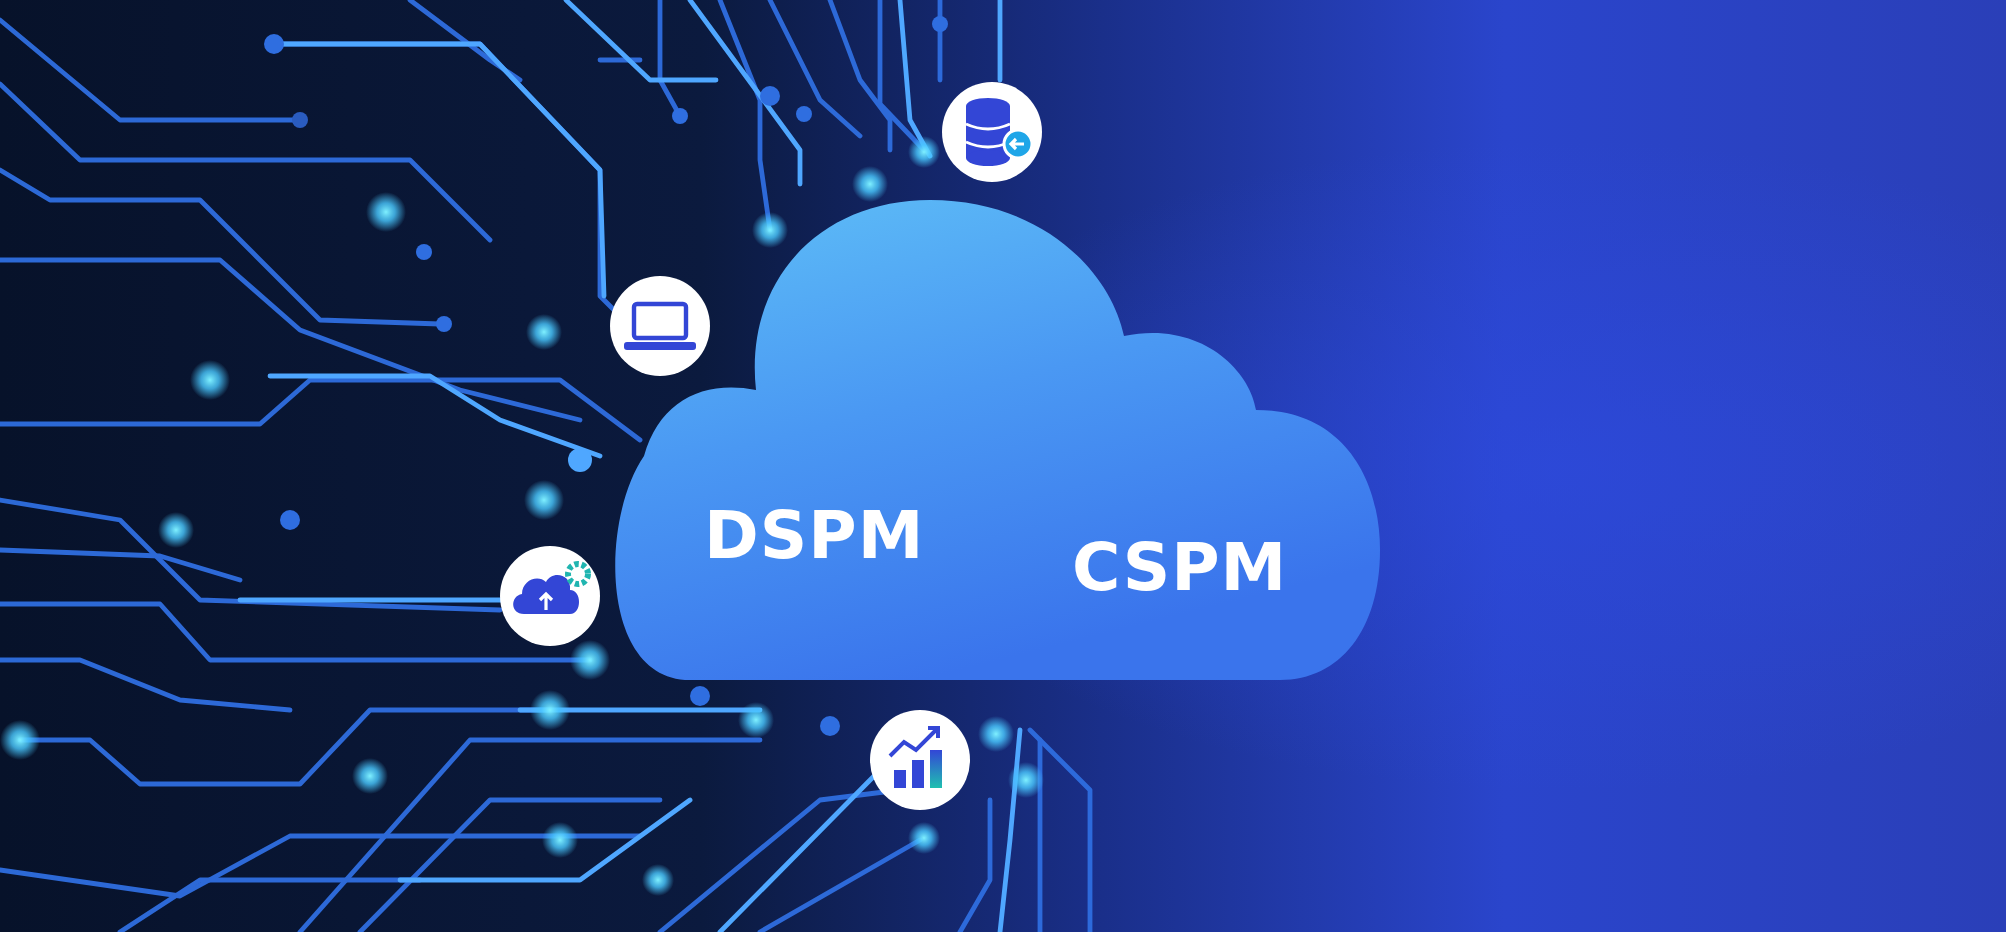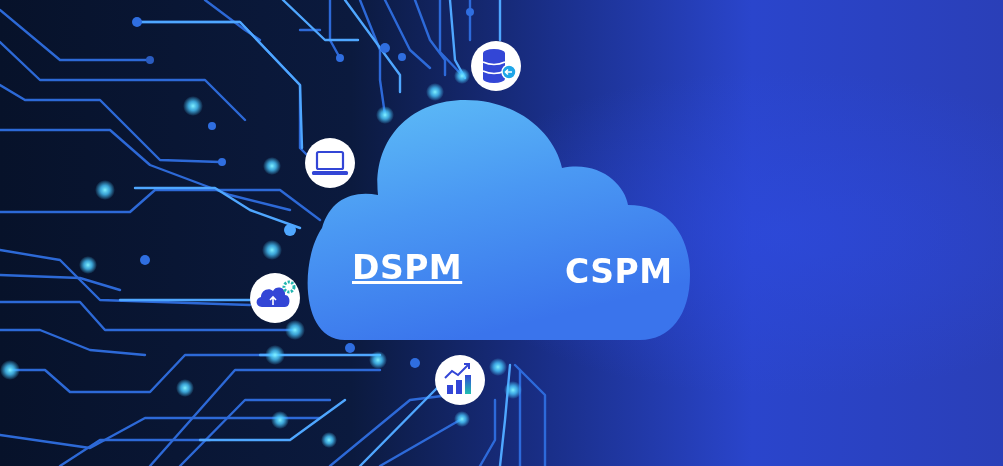--- a/index.html
+++ b/index.html
@@ -1,20 +1,20 @@
 <!DOCTYPE html>
 <html><head>
 <meta charset="utf-8">
 <style>
   html,body{margin:0;padding:0;}
   body{width:1003px;height:466px;overflow:hidden;position:relative;background:#0a1530;}
   #scene{position:absolute;left:0;top:0;width:1003px;height:466px;}
   .label{position:absolute;font-family:"DejaVu Sans",sans-serif;font-weight:bold;color:#ffffff;font-size:33px;letter-spacing:0.5px;}
-  #dspm{left:352px;top:248px;text-decoration:underline;}
-  #cspm{left:536px;top:252px;margin-left:29px;}
+  #dspm{left:352px;top:248px;}
+  #cspm{left:536px;top:264px;}
 </style>
 </head>
 <body>
 
 <svg id="scene" width="1003" height="466" viewBox="0 0 1003 466" xmlns="http://www.w3.org/2000/svg">
   <defs>
     <linearGradient id="bg" x1="0" y1="0" x2="1" y2="0">
       <stop offset="0" stop-color="#07122a"></stop>
       <stop offset="0.35" stop-color="#0b1a3e"></stop>
       <stop offset="0.55" stop-color="#1a2f8a"></stop>

